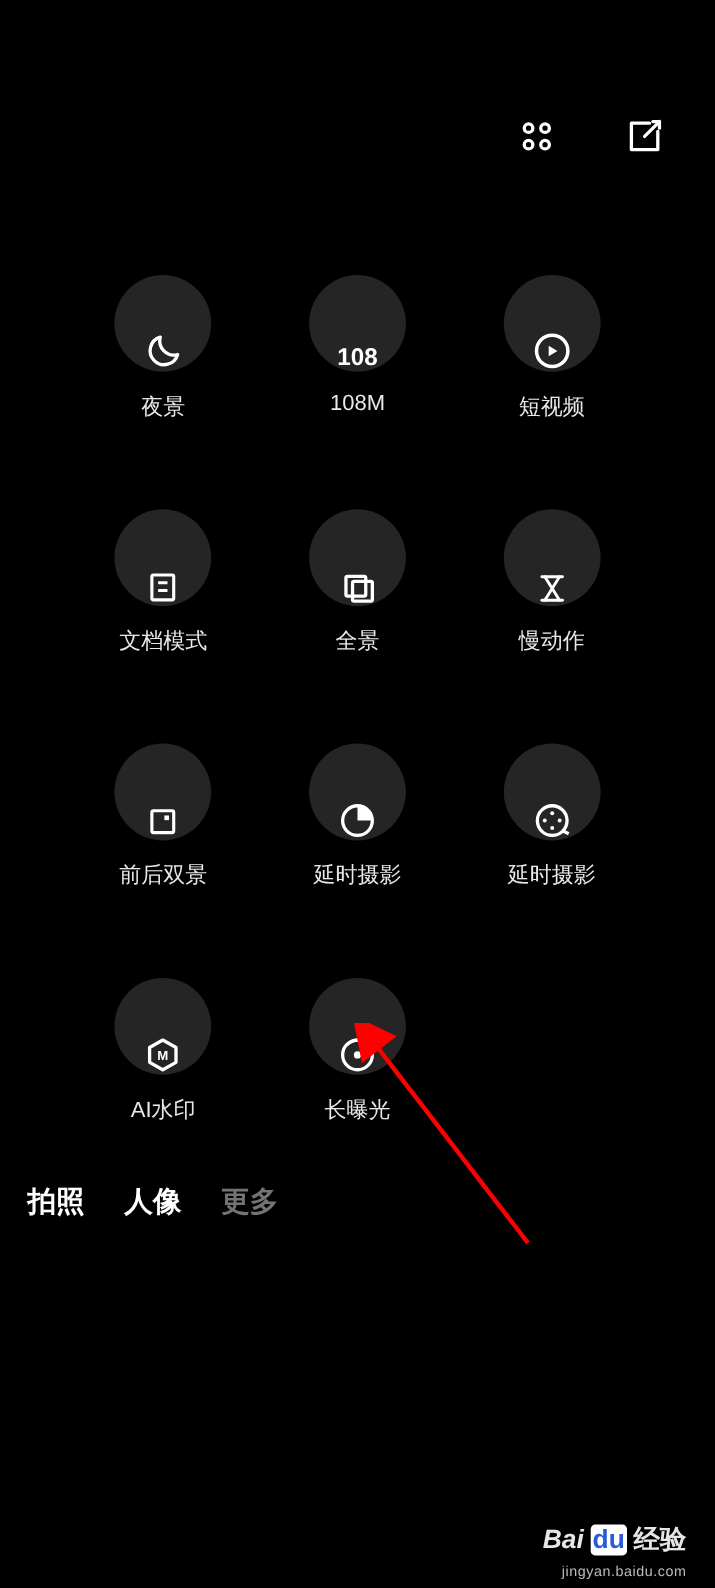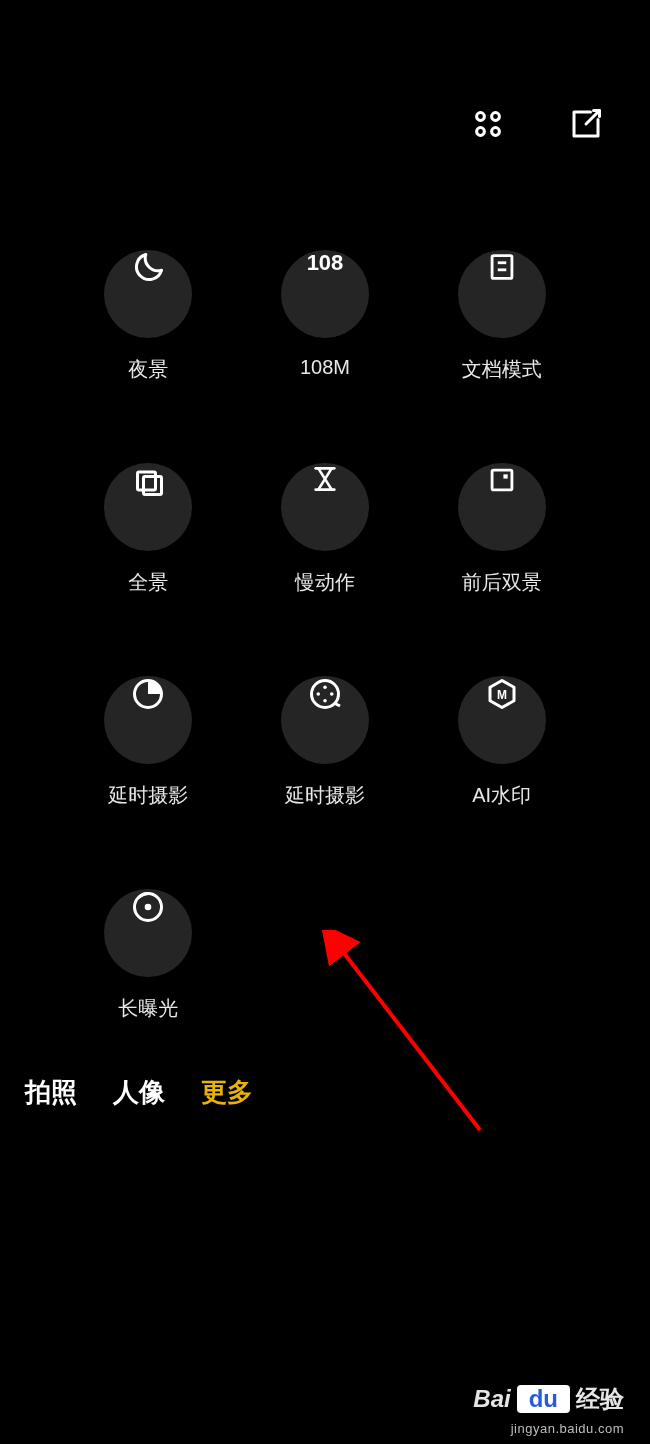--- a/index.html
+++ b/index.html
@@ -34,58 +34,58 @@
   .mode {
     display: flex;
     flex-direction: column;
     align-items: center;
     gap: 18px;
   }
   .circle {
     width: 88px; height: 88px;
     border-radius: 50%;
     background: #252525;
-    display: flex; align-items: flex-start; justify-content: center;
+    display: flex; align-items: flex-end; justify-content: center;
     color: #fff;
   }
   .circle.outlined { background: transparent; border: 2px solid #3a3a3a; }
   .mode-label { font-size: 20px; color: #e8e8e8; text-align: center; }
   .mode-text { font-size: 22px; font-weight: 600; color: #fff; }
 
   .tabs {
     position: absolute;
     top: 1075px;
     left: 25px;
     display: flex;
     gap: 36px;
     font-size: 26px;
     font-weight: 600;
   }
   .tab { color: #fff; }
-  .tab.active { color: #eab308; }
+  .tab.active { color: #737373; }
 
   .arrow {
     position: absolute;
     left: 320px;
     top: 930px;
     width: 200px;
     height: 220px;
     pointer-events: none;
   }
 
   .watermark {
     position: absolute;
     right: 26px;
     bottom: 8px;
     text-align: right;
     color: #e6e6e6;
   }
   .watermark .brand { font-size: 24px; font-weight: 700; display: inline-flex; align-items: baseline; gap: 6px;}
   .watermark .brand .bai { font-style: italic; }
-  .watermark .brand .du { background:#fff; color:#2a5bd7; padding:0 12px; border-radius:4px; font-style: normal;}
+  .watermark .brand .du { background:#fff; color:#2a5bd7; padding:0 2px; border-radius:4px; font-style: normal;}
   .watermark .sub { font-size: 13px; color: #bdbdbd; letter-spacing: 0.5px; margin-top:6px;}
 </style>
 </head>
 <body>
 
 <div class="screen">
 
   <div class="topbar">
     <div class="icon-btn">
       <svg width="36" height="36" viewBox="0 0 24 24" fill="none" stroke="#fff" stroke-width="2">
@@ -115,20 +115,29 @@
       <div class="mode-label">夜景</div>
     </div>
 
     <div class="mode">
       <div class="circle">
         <span class="mode-text">108</span>
       </div>
       <div class="mode-label">108M</div>
     </div>
 
+    <div class="mode">
+      <div class="circle">
+        <svg width="38" height="38" viewBox="0 0 24 24" fill="none" stroke="#fff" stroke-width="2">
+          <circle cx="12" cy="12" r="9"></circle>
+          <polygon points="10,9 15,12 10,15" fill="#fff" stroke="none"></polygon>
+        </svg>
+      </div>
+      <div class="mode-label">短视频</div>
+    </div>
 
     <div class="mode">
       <div class="circle">
         <svg width="34" height="34" viewBox="0 0 24 24" fill="none" stroke="#fff" stroke-width="2">
           <rect x="5" y="4" width="14" height="16" rx="1"></rect>
           <line x1="9" y1="9" x2="15" y2="9"></line>
           <line x1="9" y1="14" x2="15" y2="14"></line>
         </svg>
       </div>
       <div class="mode-label">文档模式</div>

